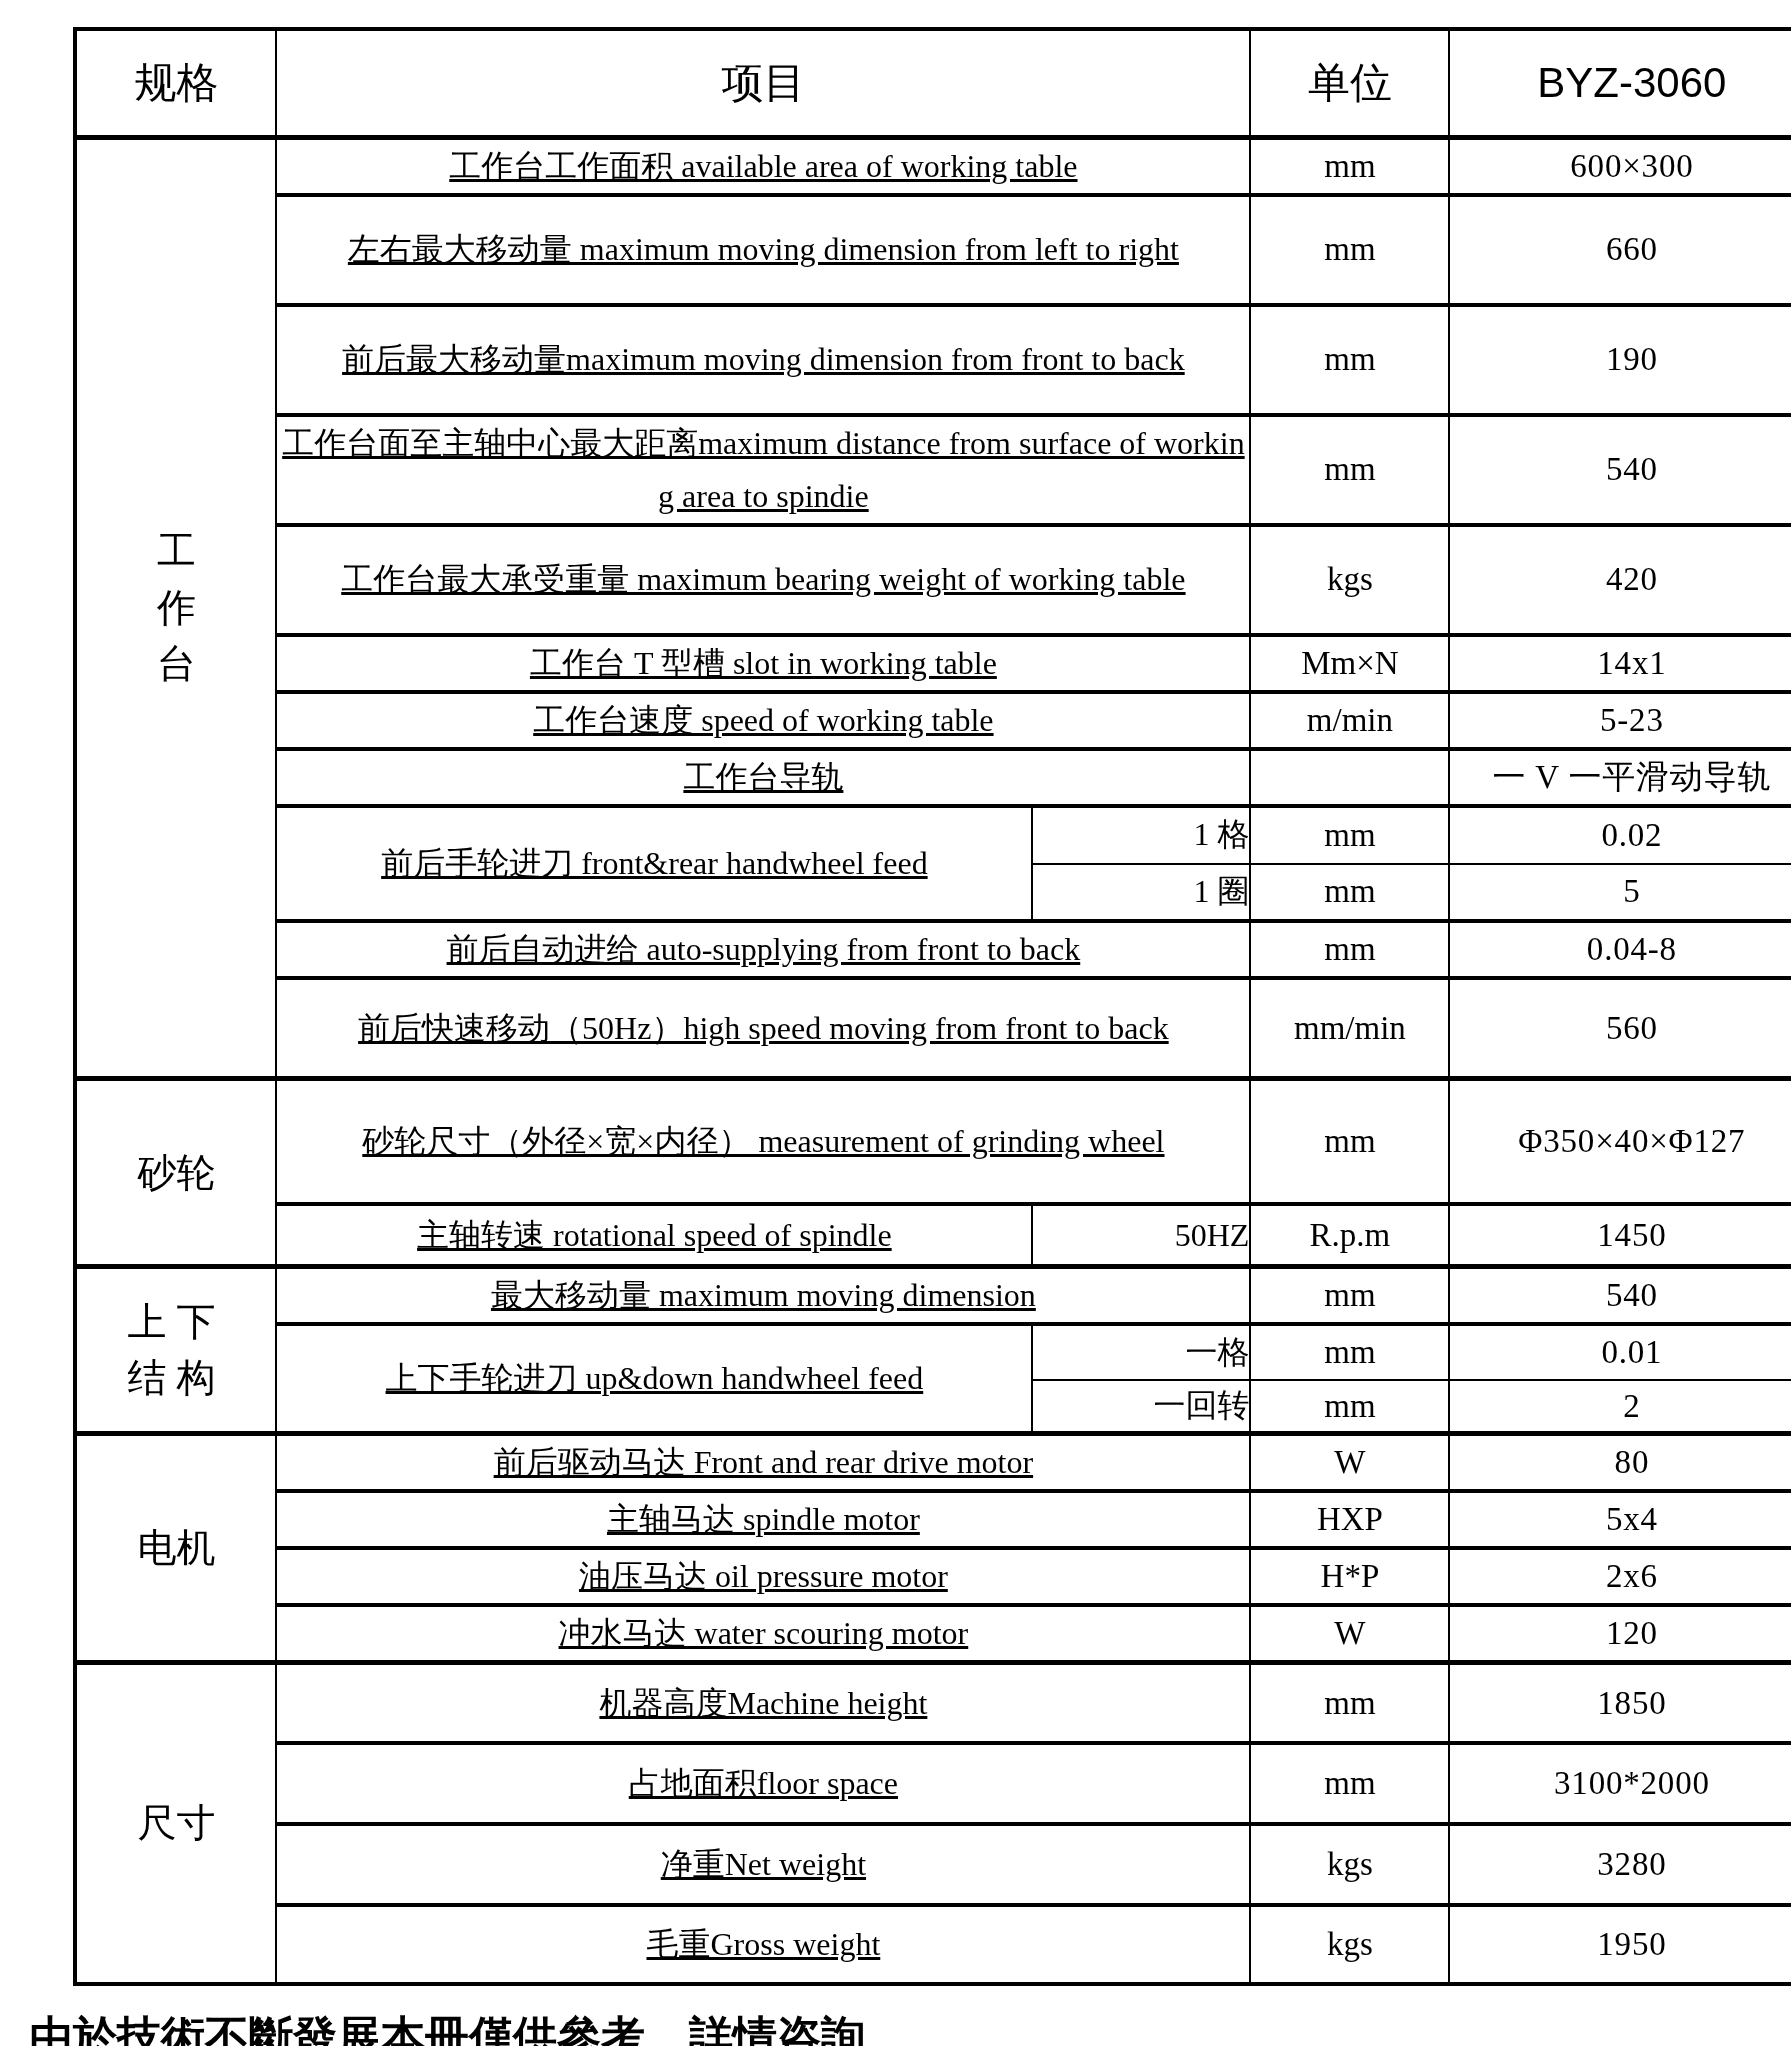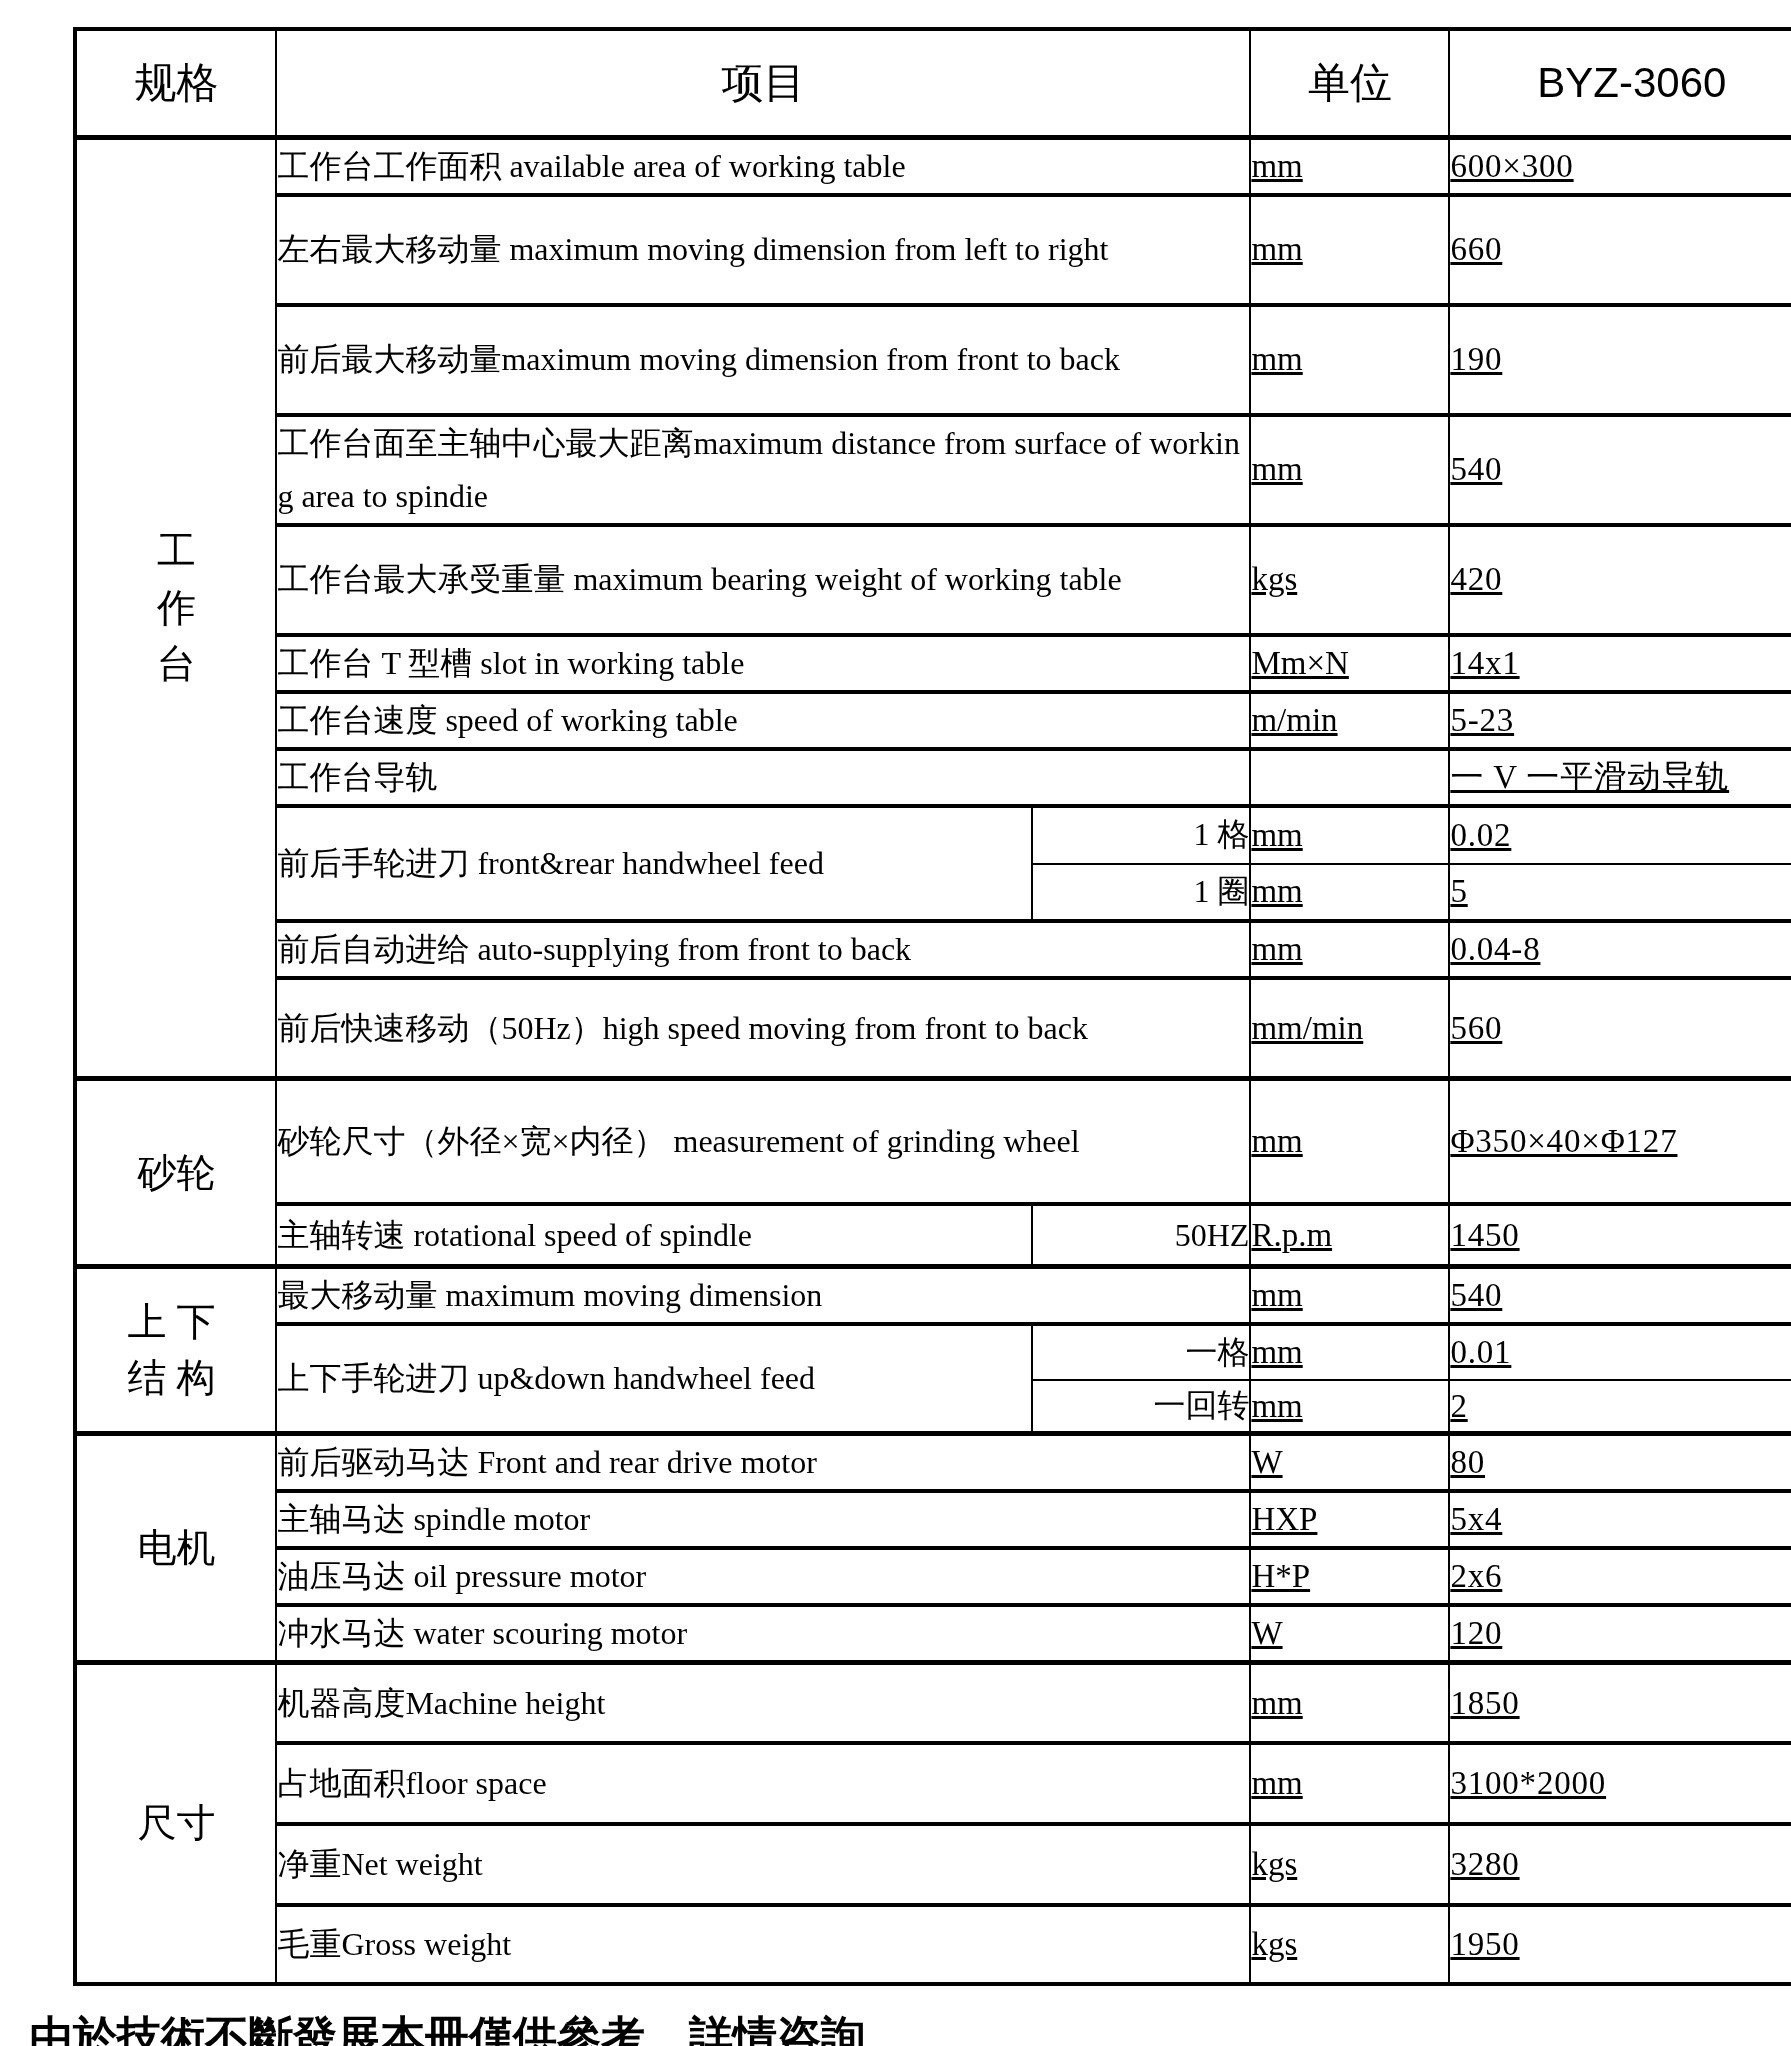--- a/index.html
+++ b/index.html
@@ -49,35 +49,36 @@
     line-height:1.45;
   }
   td.group .vstack{margin:0 auto;word-break:break-all;}
   td.group .v1{width:43px;}          
   td.group .v2{width:125px;letter-spacing:10px;} 
 
   
   td.item{
     font-size:32px;
     line-height:53px;
-    text-align:left;
+    text-align:center;
     padding:5px 15px 5px 21.6px;
     word-break:break-all;
+    text-decoration:underline;
   }
   
   td.subc{
     font-size:32px;
     text-align:right;
     padding:0 8.3px 0 18.3px;
   }
   
   td.unit, td.val{
     font-size:33px;
+    text-align:center;
     padding:0 5px;
-    text-decoration:underline;
   }
   td.val{letter-spacing:0.8px;}
 
   .footer{
     margin:21.6px 0 0 1.7px;
     font-size:44px;
     font-weight:bold;
     font-family:"Liberation Serif","DejaVu Serif",serif;
   }
 </style>

